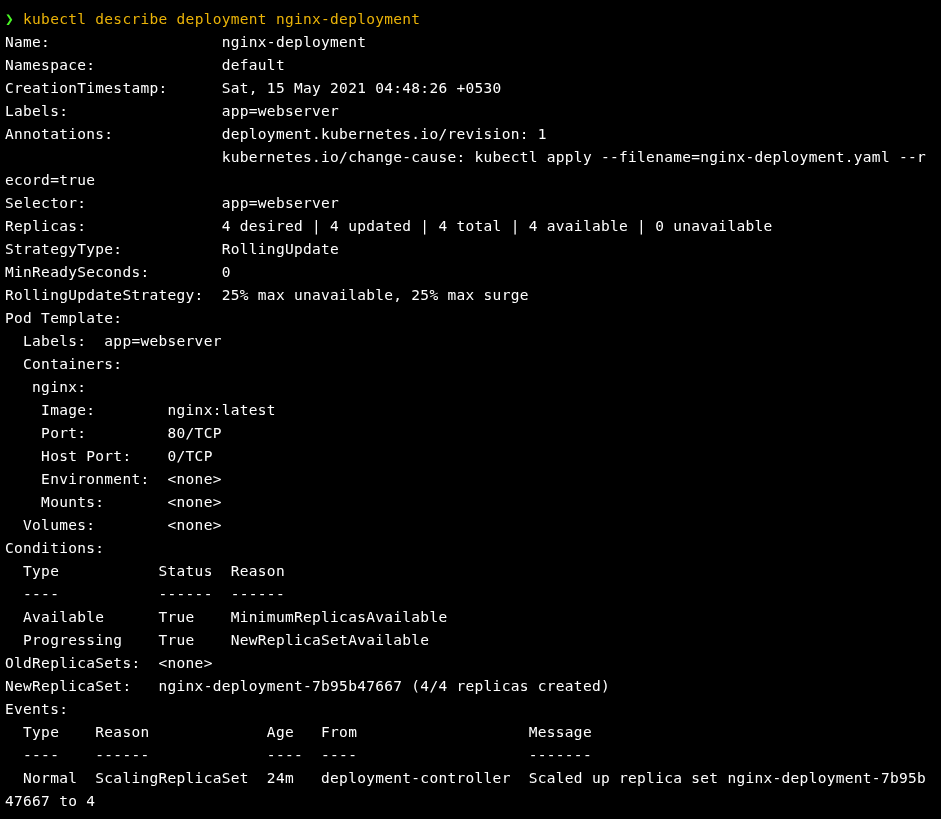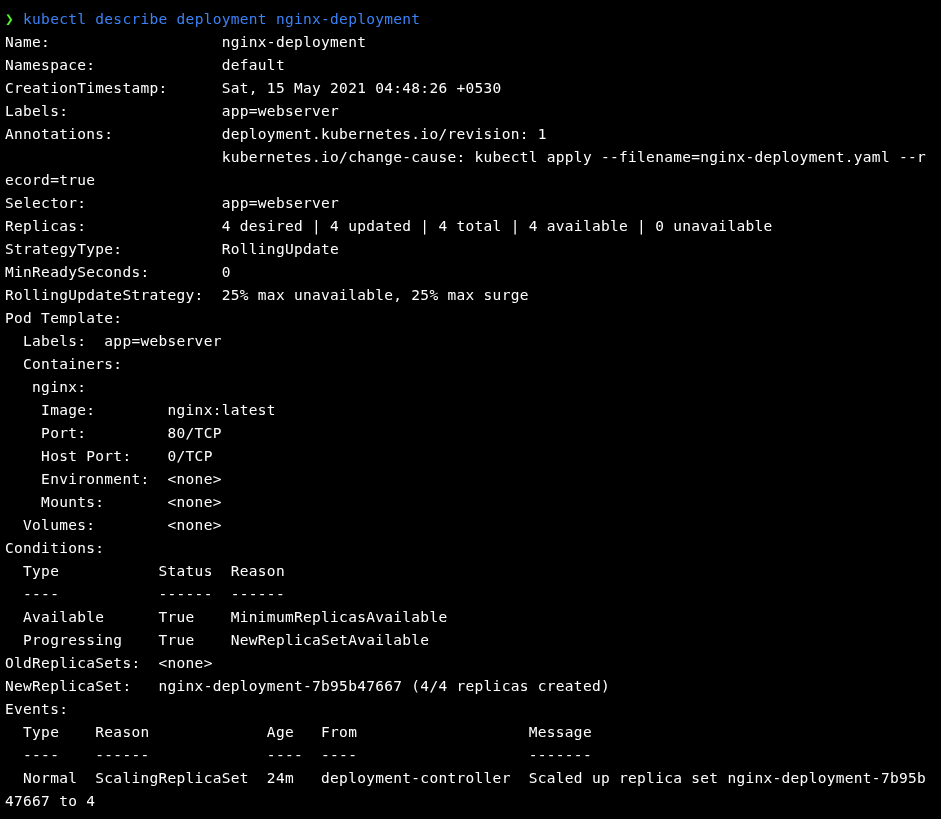--- a/index.html
+++ b/index.html
@@ -18,21 +18,21 @@
       width: 941px;
       height: 819px;
       overflow: hidden;
       letter-spacing: 0.3px;
     }
     .prompt-symbol {
       color: #4af626;
       font-weight: bold;
     }
     .command {
-      color: #3b82f6;
+      color: #eab308;
     }
     .output {
       color: #fff;
     }
   </style>
 </head>
 <body><span class="prompt-symbol">❯</span> <span class="command">kubectl describe deployment nginx-deployment</span>
 <span class="output">Name:                   nginx-deployment
 Namespace:              default
 CreationTimestamp:      Sat, 15 May 2021 04:48:26 +0530

